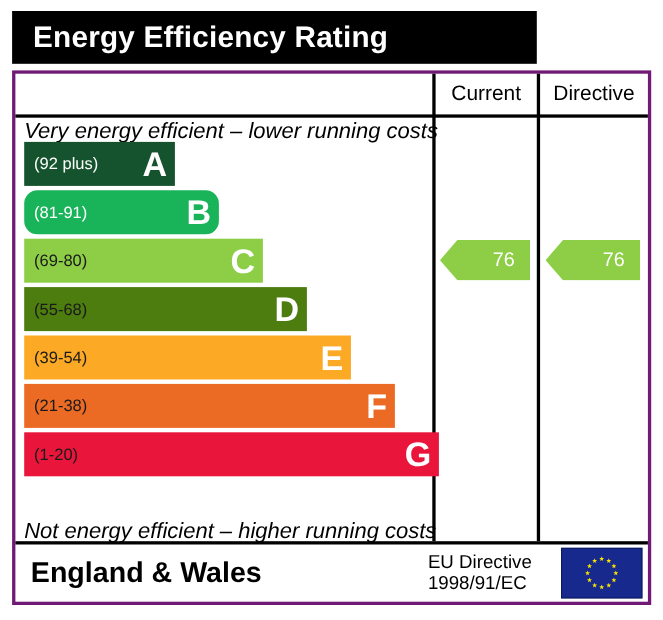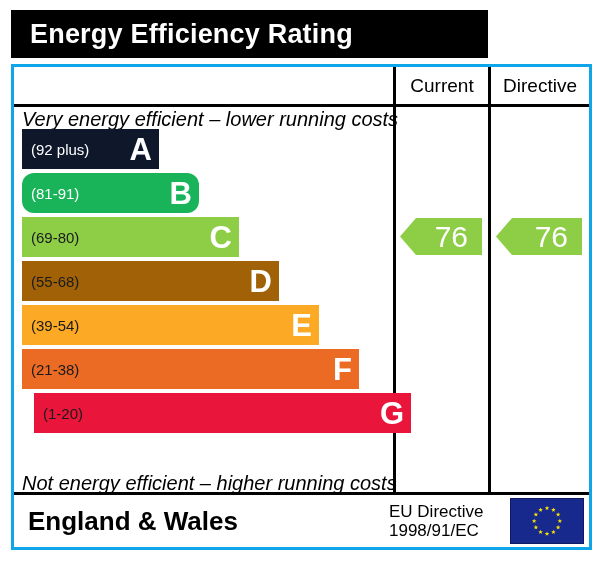--- a/index.html
+++ b/index.html
@@ -37,21 +37,21 @@
     white-space: nowrap;
   }
 
   
   #epc-table {
     position: absolute;
     left: 11px;
     top: 64px;
     width: 581px;
     height: 486px;
-    border: 3px solid #0ea5e9;
+    border: 3px solid #701a75;
     box-sizing: border-box;
   }
 
   
   .col-rule {
     position: absolute;
     top: 0;
     width: 3px;
     background: #000000;
   }
@@ -137,21 +137,21 @@
   
   .rating-arrow {
     position: absolute;
     height: 37px;
     display: flex;
     align-items: center;
     justify-content: flex-end;
     padding-right: 14px;
     box-sizing: border-box;
     color: #ffffff;
-    font-size: 30px;
+    font-size: 18px;
     clip-path: polygon(0% 50%, 16px 0%, 100% 0%, 100% 100%, 16px 100%);
   }
   #arrow-current   { left: 386px; width: 82px; }
   #arrow-potential { left: 482px; width: 86px; }
 
   
   #footer-row {
     position: absolute;
     left: 0;
     top: 428px;
@@ -208,51 +208,51 @@
 
   <div class="row-rule" id="rule-header"></div>
   <div class="row-rule" id="rule-footer"></div>
   <div class="col-rule" id="col-rule-current"></div>
   <div class="col-rule" id="col-rule-potential"></div>
 
   <div id="chart-body">
 
     <div class="caption-line" id="caption-top">Very energy efficient – lower running costs</div>
 
-    <div class="band-bar" id="band-a" style="background: #0f172a; width: 137px; top: 22px;">
+    <div class="band-bar" id="band-a" style="background: #14532d; width: 137px; top: 22px;">
       <span class="band-range dark-text" style="color: rgb(255, 255, 255);">(92 plus)</span>
       <span class="band-letter">A</span>
     </div>
 
     <div class="band-bar" id="band-b" style="background: rgb(25, 180, 89); width: 177px; top: 66px; border-radius: 12px;">
       <span class="band-range dark-text" style="color: rgb(255, 255, 255);">(81-91)</span>
       <span class="band-letter">B</span>
     </div>
 
     <div class="band-bar" id="band-c" style="background: rgb(141, 206, 70); width: 217px; top: 110px;">
       <span class="band-range dark-text" style="color: rgb(26, 26, 26);">(69-80)</span>
       <span class="band-letter">C</span>
     </div>
 
-    <div class="band-bar" id="band-d" style="background: #a16207; width: 257px; top: 154px;">
+    <div class="band-bar" id="band-d" style="background: #4d7c0f; width: 257px; top: 154px;">
       <span class="band-range dark-text" style="color: rgb(26, 26, 26);">(55-68)</span>
       <span class="band-letter">D</span>
     </div>
 
     <div class="band-bar" id="band-e" style="background: rgb(252, 170, 37); width: 297px; top: 198px;">
       <span class="band-range dark-text" style="color: rgb(26, 26, 26);">(39-54)</span>
       <span class="band-letter">E</span>
     </div>
 
     <div class="band-bar" id="band-f" style="background: rgb(236, 107, 36); width: 337px; top: 242px;">
       <span class="band-range dark-text" style="color: rgb(26, 26, 26);">(21-38)</span>
       <span class="band-letter">F</span>
     </div>
 
-    <div class="band-bar" id="band-g" style="background: rgb(233, 21, 59); width: 377px; top: 286px; margin-left: 12px;">
+    <div class="band-bar" id="band-g" style="background: rgb(233, 21, 59); width: 377px; top: 286px;">
       <span class="band-range dark-text" style="color: rgb(26, 26, 26);">(1-20)</span>
       <span class="band-letter">G</span>
     </div>
 
     <div class="caption-line" id="caption-bottom">Not energy efficient – higher running costs</div>
   </div>
 
   <div class="rating-arrow" id="arrow-current" style="background: rgb(141, 206, 70); top: 151px;">76</div>
   <div class="rating-arrow" id="arrow-potential" style="background: rgb(141, 206, 70); top: 151px;">76</div>
 

